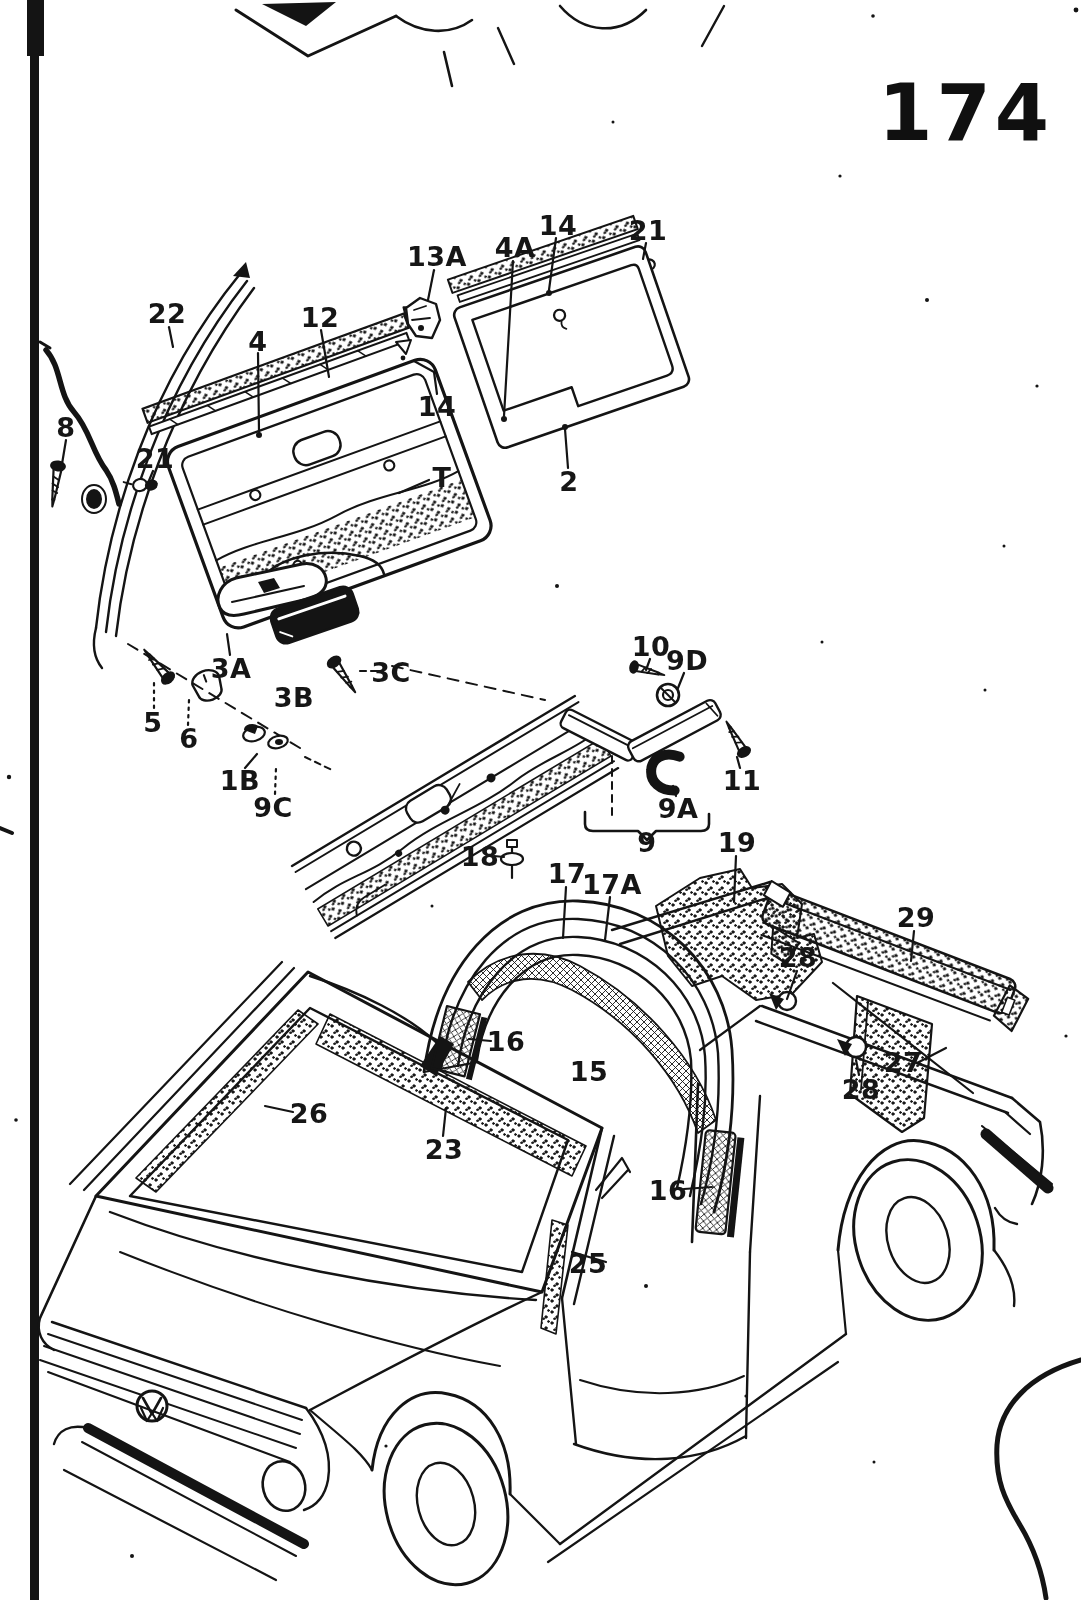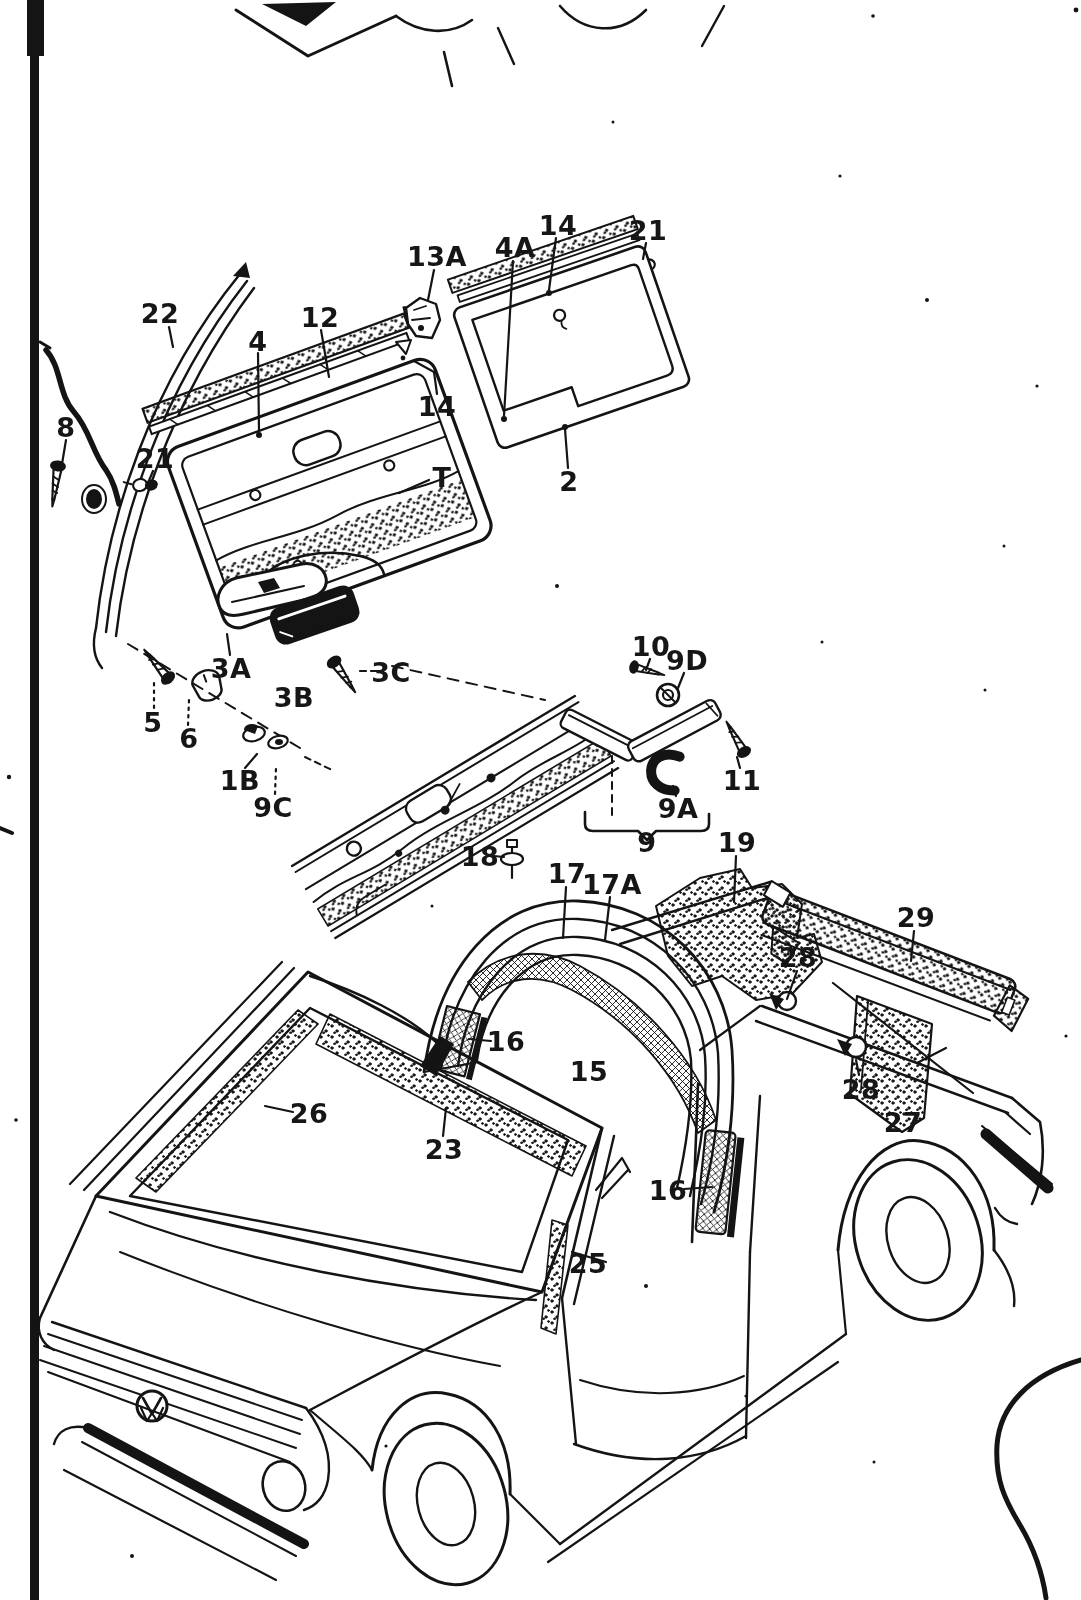--- a/index.html
+++ b/index.html
@@ -382,22 +382,23 @@
     <path d="M917 1063 L946 1048"></path>
     <path d="M859 1075 L856 1060"></path>
     <path d="M491 1041 L469 1039"></path>
     <path d="M293 1112 L265 1106"></path>
     <path d="M443 1136 L446 1108"></path>
     <path d="M684 1189 L712 1187"></path>
     <path d="M606 1262 L572 1252"></path>
   </g>
 </svg>
 
-
-<div class="co" style="left:160px;top:313px">22</div>
+<div class="pagenum">174</div>
+
+<div class="co" style="left:167px;top:313px">22</div>
 <div class="co" style="left:320px;top:317px">12</div>
 <div class="co" style="left:258px;top:341px">4</div>
 <div class="co" style="left:437px;top:256px">13A</div>
 <div class="co" style="left:515px;top:247px">4A</div>
 <div class="co" style="left:558px;top:225px">14</div>
 <div class="co" style="left:648px;top:230px">21</div>
 <div class="co" style="left:437px;top:406px">14</div>
 <div class="co" style="left:66px;top:427px">8</div>
 <div class="co" style="left:155px;top:458px">21</div>
 <div class="co" style="left:442px;top:477px">T</div>
@@ -413,21 +414,21 @@
 <div class="co" style="left:687px;top:660px">9D</div>
 <div class="co" style="left:678px;top:808px">9A</div>
 <div class="co" style="left:647px;top:842px">9</div>
 <div class="co" style="left:742px;top:780px">11</div>
 <div class="co" style="left:480px;top:856px">18</div>
 <div class="co" style="left:567px;top:873px">17</div>
 <div class="co" style="left:612px;top:884px">17A</div>
 <div class="co" style="left:737px;top:842px">19</div>
 <div class="co" style="left:798px;top:957px">28</div>
 <div class="co" style="left:916px;top:917px">29</div>
-<div class="co" style="left:903px;top:1122px">27</div>
+<div class="co" style="left:903px;top:1062px">27</div>
 <div class="co" style="left:861px;top:1089px">28</div>
 <div class="co" style="left:506px;top:1041px">16</div>
 <div class="co" style="left:589px;top:1071px">15</div>
 <div class="co" style="left:309px;top:1113px">26</div>
 <div class="co" style="left:444px;top:1149px">23</div>
 <div class="co" style="left:668px;top:1190px">16</div>
 <div class="co" style="left:588px;top:1263px">25</div>
 
 </div>
 

